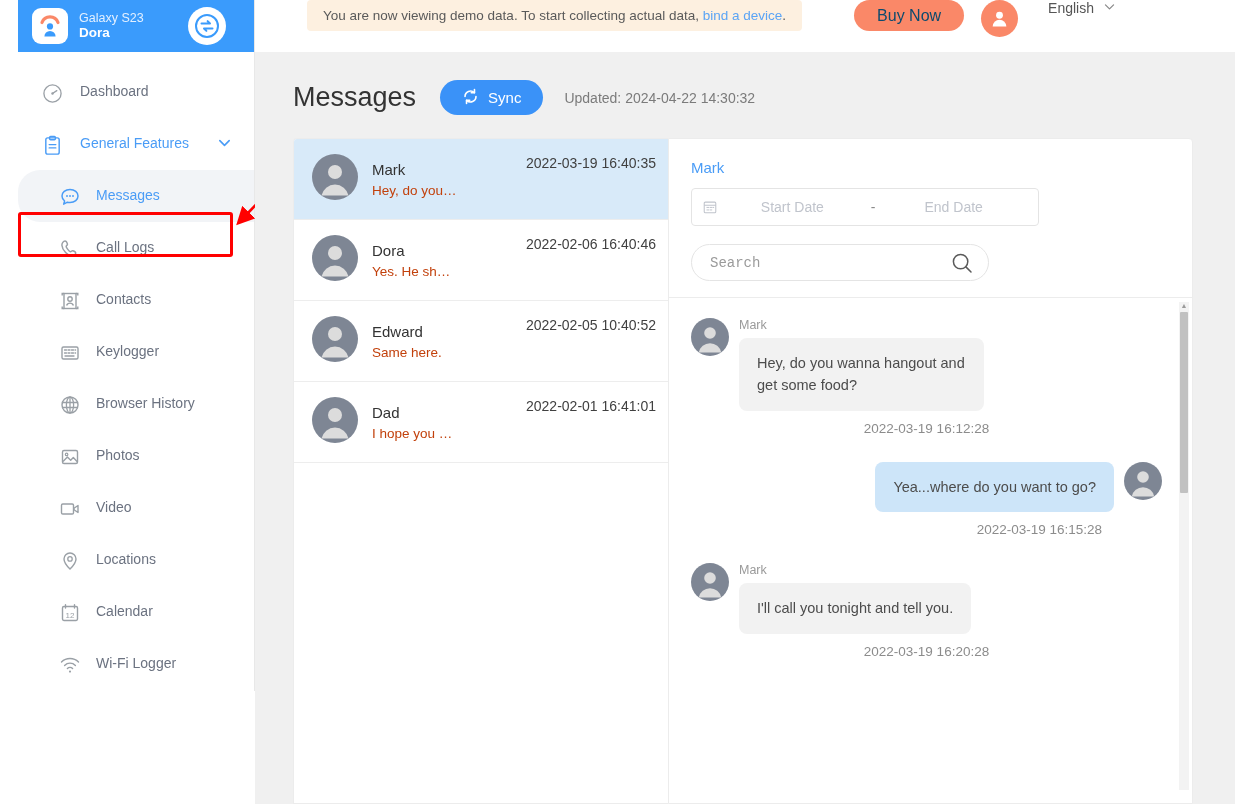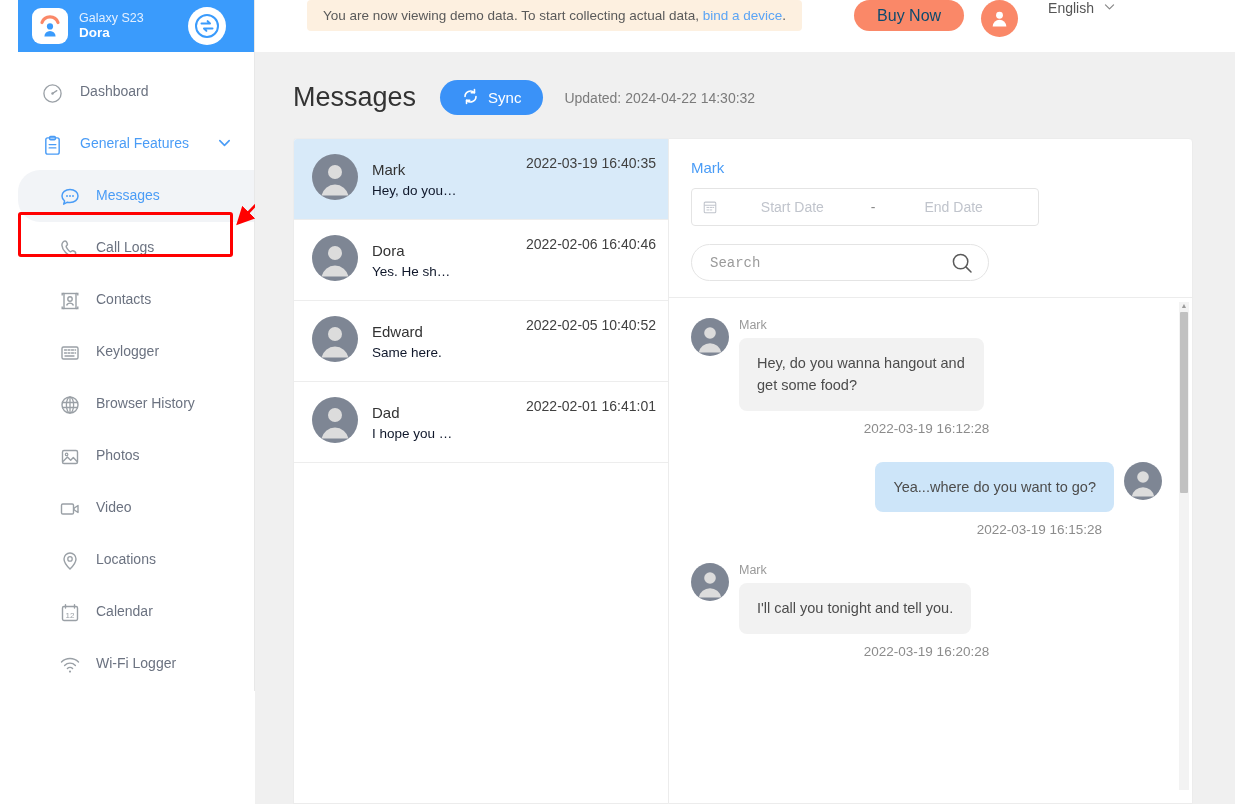--- a/index.html
+++ b/index.html
@@ -140,21 +140,21 @@
   .conv {
     height: 81px; display: flex; align-items: center;
     padding: 0 12px 0 18px;
     border-bottom: 1px solid #ededed;
     cursor: pointer;
   }
   .conv.selected { background: #d8eaf9; }
   .conv-av { flex: 0 0 46px; margin-right: 14px; }
   .conv-mid { flex: 1 1 auto; min-width: 0; }
   .conv-name { font-size: 15px; color: #333; margin-bottom: 5px; }
-  .conv-snippet { font-size: 13.5px; color: #0f172a; white-space: nowrap; overflow: hidden; }
+  .conv-snippet { font-size: 13.5px; color: #c2410c; white-space: nowrap; overflow: hidden; }
   .conv-time { font-size: 14px; color: #404040; flex: 0 0 auto; align-self: flex-start; margin-top: 16px; }
 
   
   .chat {
     flex: 1 1 auto; background: #fff;
     border: 1px solid #ececec;
     border-top-right-radius: 4px;
     display: flex; flex-direction: column;
     position: relative; overflow: hidden;
   }

